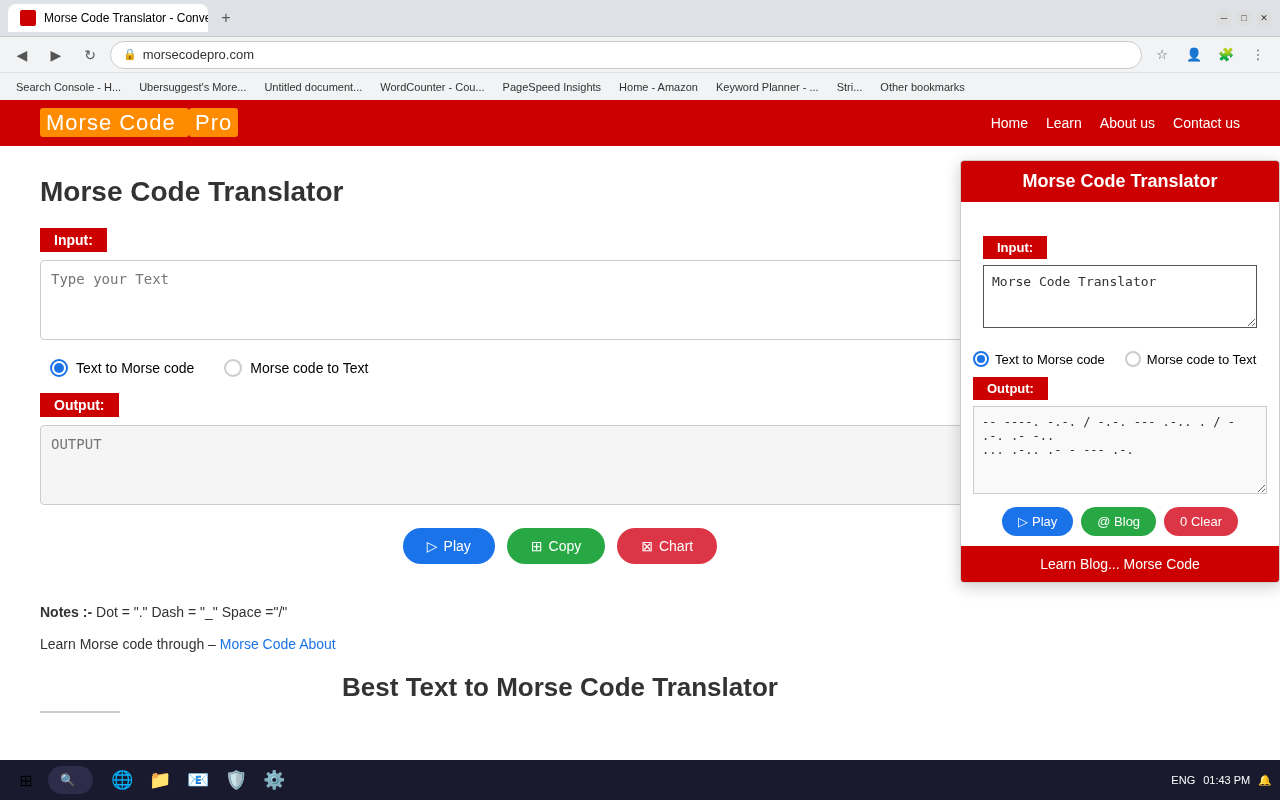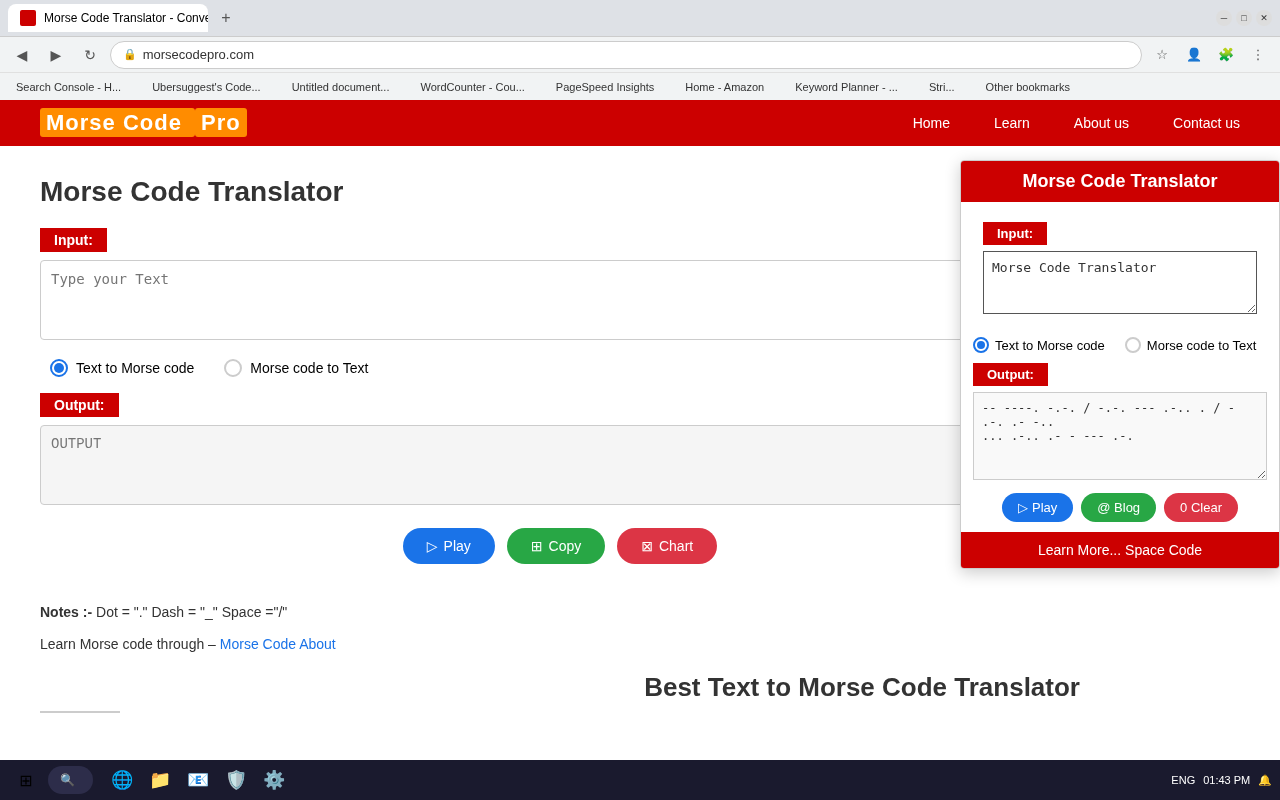--- a/index.html
+++ b/index.html
@@ -19,48 +19,48 @@
 
     .browser-toolbar { background: #f1f3f4; display: flex; align-items: center; height: 36px; padding: 0 8px; gap: 6px; border-top: 1px solid #ccc; }
     .nav-btn { width: 28px; height: 28px; border-radius: 50%; background: transparent; border: none; cursor: pointer; display: flex; align-items: center; justify-content: center; font-size: 14px; color: #555; }
     .address-bar { flex: 1; height: 28px; background: #fff; border: 1px solid #ccc; border-radius: 14px; padding: 0 12px; font-size: 13px; display: flex; align-items: center; gap: 6px; }
     .address-bar-lock { font-size: 11px; color: #555; }
     .address-bar-url { font-size: 13px; color: #333; }
     .toolbar-icons { display: flex; gap: 4px; align-items: center; }
     .toolbar-icon { width: 28px; height: 28px; display: flex; align-items: center; justify-content: center; font-size: 13px; color: #555; cursor: pointer; border-radius: 50%; }
 
     
-    .bookmarks-bar { background: #f1f3f4; display: flex; align-items: center; height: 28px; padding: 0 8px; gap: 15px; border-top: 1px solid #e0e0e0; font-size: 11px; overflow: hidden; }
+    .bookmarks-bar { background: #f1f3f4; display: flex; align-items: center; height: 28px; padding: 0 8px; gap: 2px; border-top: 1px solid #e0e0e0; font-size: 11px; overflow: hidden; }
     .bookmark-item { padding: 2px 8px; border-radius: 3px; cursor: pointer; white-space: nowrap; color: #333; display: flex; align-items: center; gap: 3px; }
 
     
     .page { background: #fff; width: 1280px; min-height: 660px; position: relative; overflow: hidden; }
 
     
     .site-header { background: #c00; display: flex; align-items: center; padding: 10px 40px; }
-    .site-logo { color: #fff; font-size: 22px; font-weight: bold; letter-spacing: 1px; }
+    .site-logo { color: #fff; font-size: 22px; font-weight: normal; letter-spacing: 1px; }
     .site-logo span { background: #ff8c00; padding: 2px 6px; border-radius: 3px; }
-    .site-nav { margin-left: auto; display: flex; gap: 44px; }
+    .site-nav { margin-left: auto; display: flex; gap: 18px; }
     .site-nav a { color: #fff; text-decoration: none; font-size: 14px; }
 
     
     .main-content { padding: 30px 200px 30px 40px; }
     .page-title { font-size: 28px; color: #333; margin-bottom: 20px; }
 
     
     .section-label { background: #c00; color: #fff; padding: 4px 14px; font-size: 14px; font-weight: bold; display: inline-block; margin-bottom: 8px; }
     .text-input-area { width: 100%; border: 1px solid #ccc; border-radius: 4px; min-height: 80px; padding: 10px; font-size: 14px; color: #15803d; background: #fff; resize: vertical; }
 
     .radio-group { display: flex; gap: 30px; align-items: center; margin: 16px 0; padding-left: 10px; }
     .radio-option { display: flex; align-items: center; gap: 8px; cursor: pointer; font-size: 14px; }
     .radio-circle { width: 18px; height: 18px; border-radius: 50%; border: 2px solid #ccc; display: flex; align-items: center; justify-content: center; }
     .radio-circle.selected { border-color: #1a73e8; background: #fff; }
     .radio-circle.selected::after { content: ''; width: 10px; height: 10px; border-radius: 50%; background: #1a73e8; display: block; }
 
-    .output-area { width: 100%; border: 1px solid #ccc; border-radius: 4px; min-height: 80px; padding: 10px; font-size: 14px; color: #666; background: #f5f5f5; resize: vertical; font-family: Liberation Mono, monospace; }
+    .output-area { width: 100%; border: 1px solid #ccc; border-radius: 4px; min-height: 80px; padding: 10px; font-size: 14px; color: #666; background: #f5f5f5; resize: vertical; }
 
     .action-buttons { display: flex; gap: 12px; justify-content: center; margin-top: 20px; }
     .btn-play { background: #1a73e8; color: #fff; border: none; padding: 10px 24px; border-radius: 24px; cursor: pointer; font-size: 14px; display: flex; align-items: center; gap: 6px; }
     .btn-copy { background: #28a745; color: #fff; border: none; padding: 10px 24px; border-radius: 24px; cursor: pointer; font-size: 14px; display: flex; align-items: center; gap: 6px; }
     .btn-clear { background: #dc3545; color: #fff; border: none; padding: 10px 24px; border-radius: 24px; cursor: pointer; font-size: 14px; display: flex; align-items: center; gap: 6px; }
 
     .notes-section { margin-top: 30px; color: #333; font-size: 14px; }
     .notes-section .notes-title { font-weight: bold; }
     .learn-link { color: #1a73e8; text-decoration: none; }
     .section-title-2 { font-size: 26px; color: #333; margin-top: 20px; }
@@ -125,21 +125,21 @@
       <div class="toolbar-icon">🧩</div>
       <div class="toolbar-icon">⋮</div>
     </div>
   </div>
 
   <div class="bookmarks-bar">
     <div class="bookmark-item">
       <span>Search Console - H...</span>
     </div>
     <div class="bookmark-item">
-      <span>Ubersuggest's Code...</span>
+      <span>Ubersuggest's More...</span>
     </div>
     <div class="bookmark-item">
       <span>Untitled document...</span>
     </div>
     <div class="bookmark-item">
       <span>WordCounter - Cou...</span>
     </div>
     <div class="bookmark-item">
       <span>PageSpeed Insights</span>
     </div>
@@ -215,30 +215,30 @@
       <p>
         <span class="notes-title">Notes :-</span>
         <span> Dot = "." Dash = "_" Space ="/"</span>
       </p>
       <p style="margin-top: 16px;">
         <span>Learn Morse code through –</span>
         <a href="#" class="learn-link">Morse Code About</a>
       </p>
     </div>
 
-    <div style="text-align: right;">
+    <div style="text-align: center;">
       <h2 class="section-title-2">Best Text to Morse Code Translator</h2>
       <div class="section-divider" style="margin: 8px 0 0;"></div>
     </div>
   </div>
 
   <div class="popup-widget">
     <div class="popup-header">Morse Code Translator</div>
     
-    <div style="padding: 10px;">
+    <div style="padding: 10px; margin-top: 14px;">
       <div class="popup-section-label">Input:</div>
       <textarea class="popup-input" rows="3" style="">Morse Code Translator</textarea>
     </div>
 
     
     <div class="popup-radio-group">
       <label class="popup-radio-option">
         <div class="popup-radio-circle selected"></div>
         <span>Text to Morse code</span>
       </label>
@@ -260,21 +260,21 @@
         <span>Play</span>
       </button>
       <button class="popup-btn-copy">
         <span>@ Blog</span>
       </button>
       <button class="popup-btn-clear">
         <span>0 Clear</span>
       </button>
     </div>
 
-    <button class="popup-learn-btn">Learn More... Space Code</button>
+    <button class="popup-learn-btn">Learn Blog... Morse Code</button>
   </div>
 </div>
 
 <div class="taskbar">
   <div class="taskbar-start">⊞</div>
   <div class="taskbar-search">
     <span>🔍</span>
     <span></span>
   </div>
   <div class="taskbar-apps">

